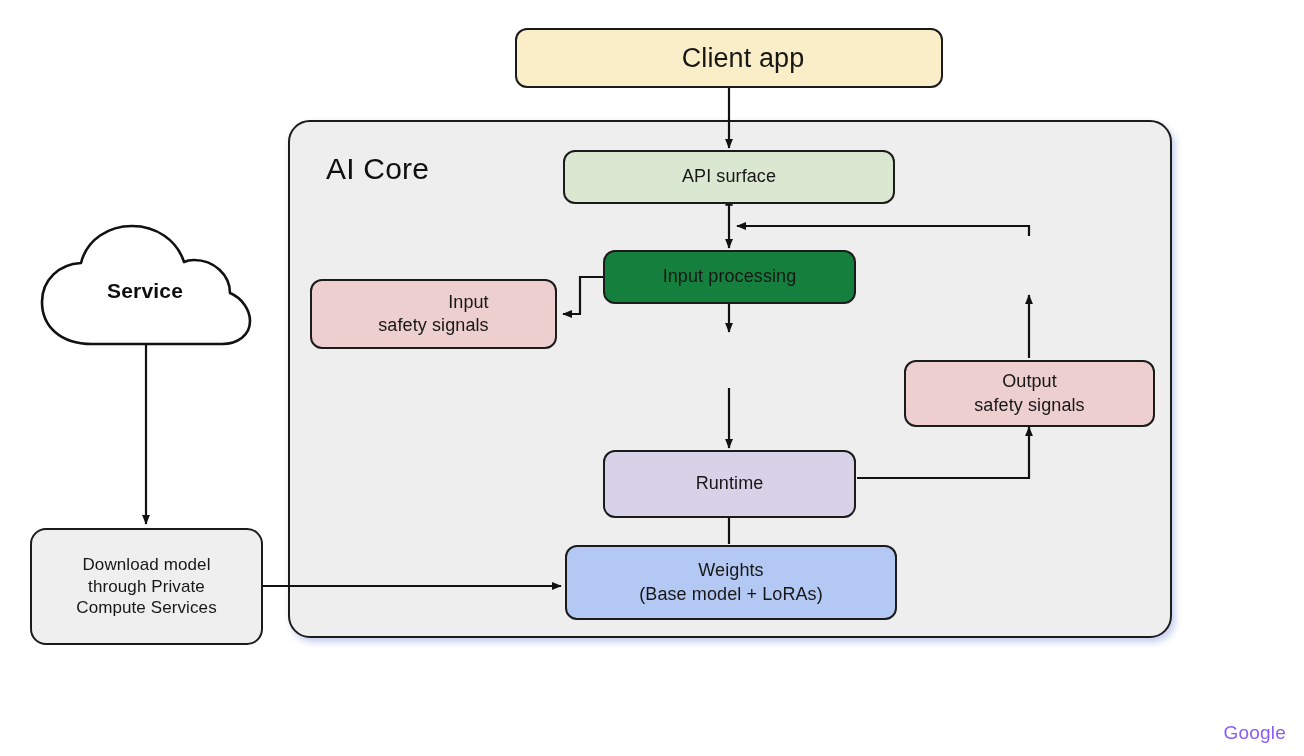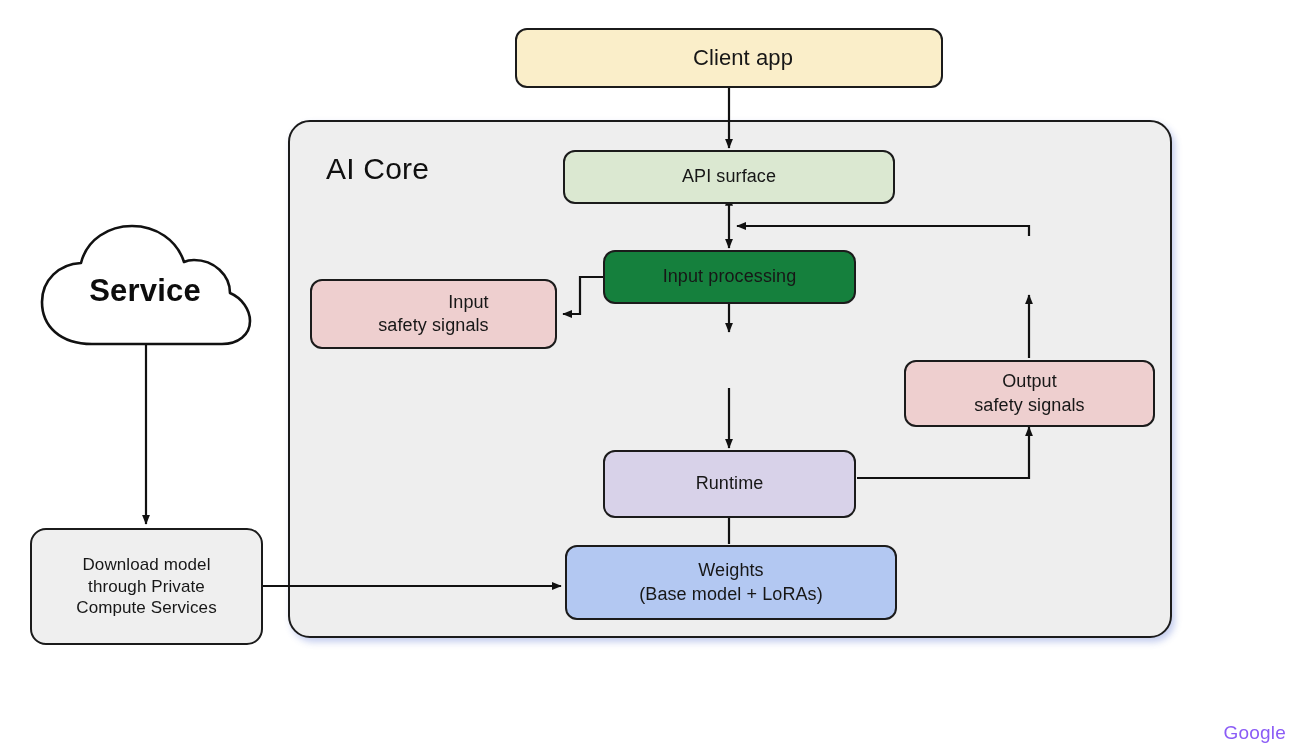--- a/index.html
+++ b/index.html
@@ -29,21 +29,21 @@
     text-align: center;
     color: #171717;
     font-size: 18px;
     line-height: 1.28;
     letter-spacing: 0.1px;
     white-space: pre-line;
     padding: 2px 8px;
     z-index: 5;
   }
 
-  .node.big { font-size: 22px; padding-left: 36px; }
+  .node.big { font-size: 27px; padding-left: 36px; }
 
   
   #ai-core-container {
     position: absolute;
     left: 288px;
     top: 120px;
     width: 884px;
     height: 518px;
     box-sizing: border-box;
     background: #eeeeee;
@@ -76,21 +76,21 @@
   #service-cloud svg { display: block; width: 222px; height: 128px; }
   #service-cloud-label {
     position: absolute;
     left: 0;
     top: 0;
     width: 222px;
     height: 128px;
     display: flex;
     align-items: center;
     justify-content: center;
-    font-size: 31px;
+    font-size: 21px;
     font-weight: 700;
     color: #0d0d0d;
     letter-spacing: 0.2px;
     padding-top: 10px;
     box-sizing: border-box;
   }
 
   
   #edges {
     position: absolute;

